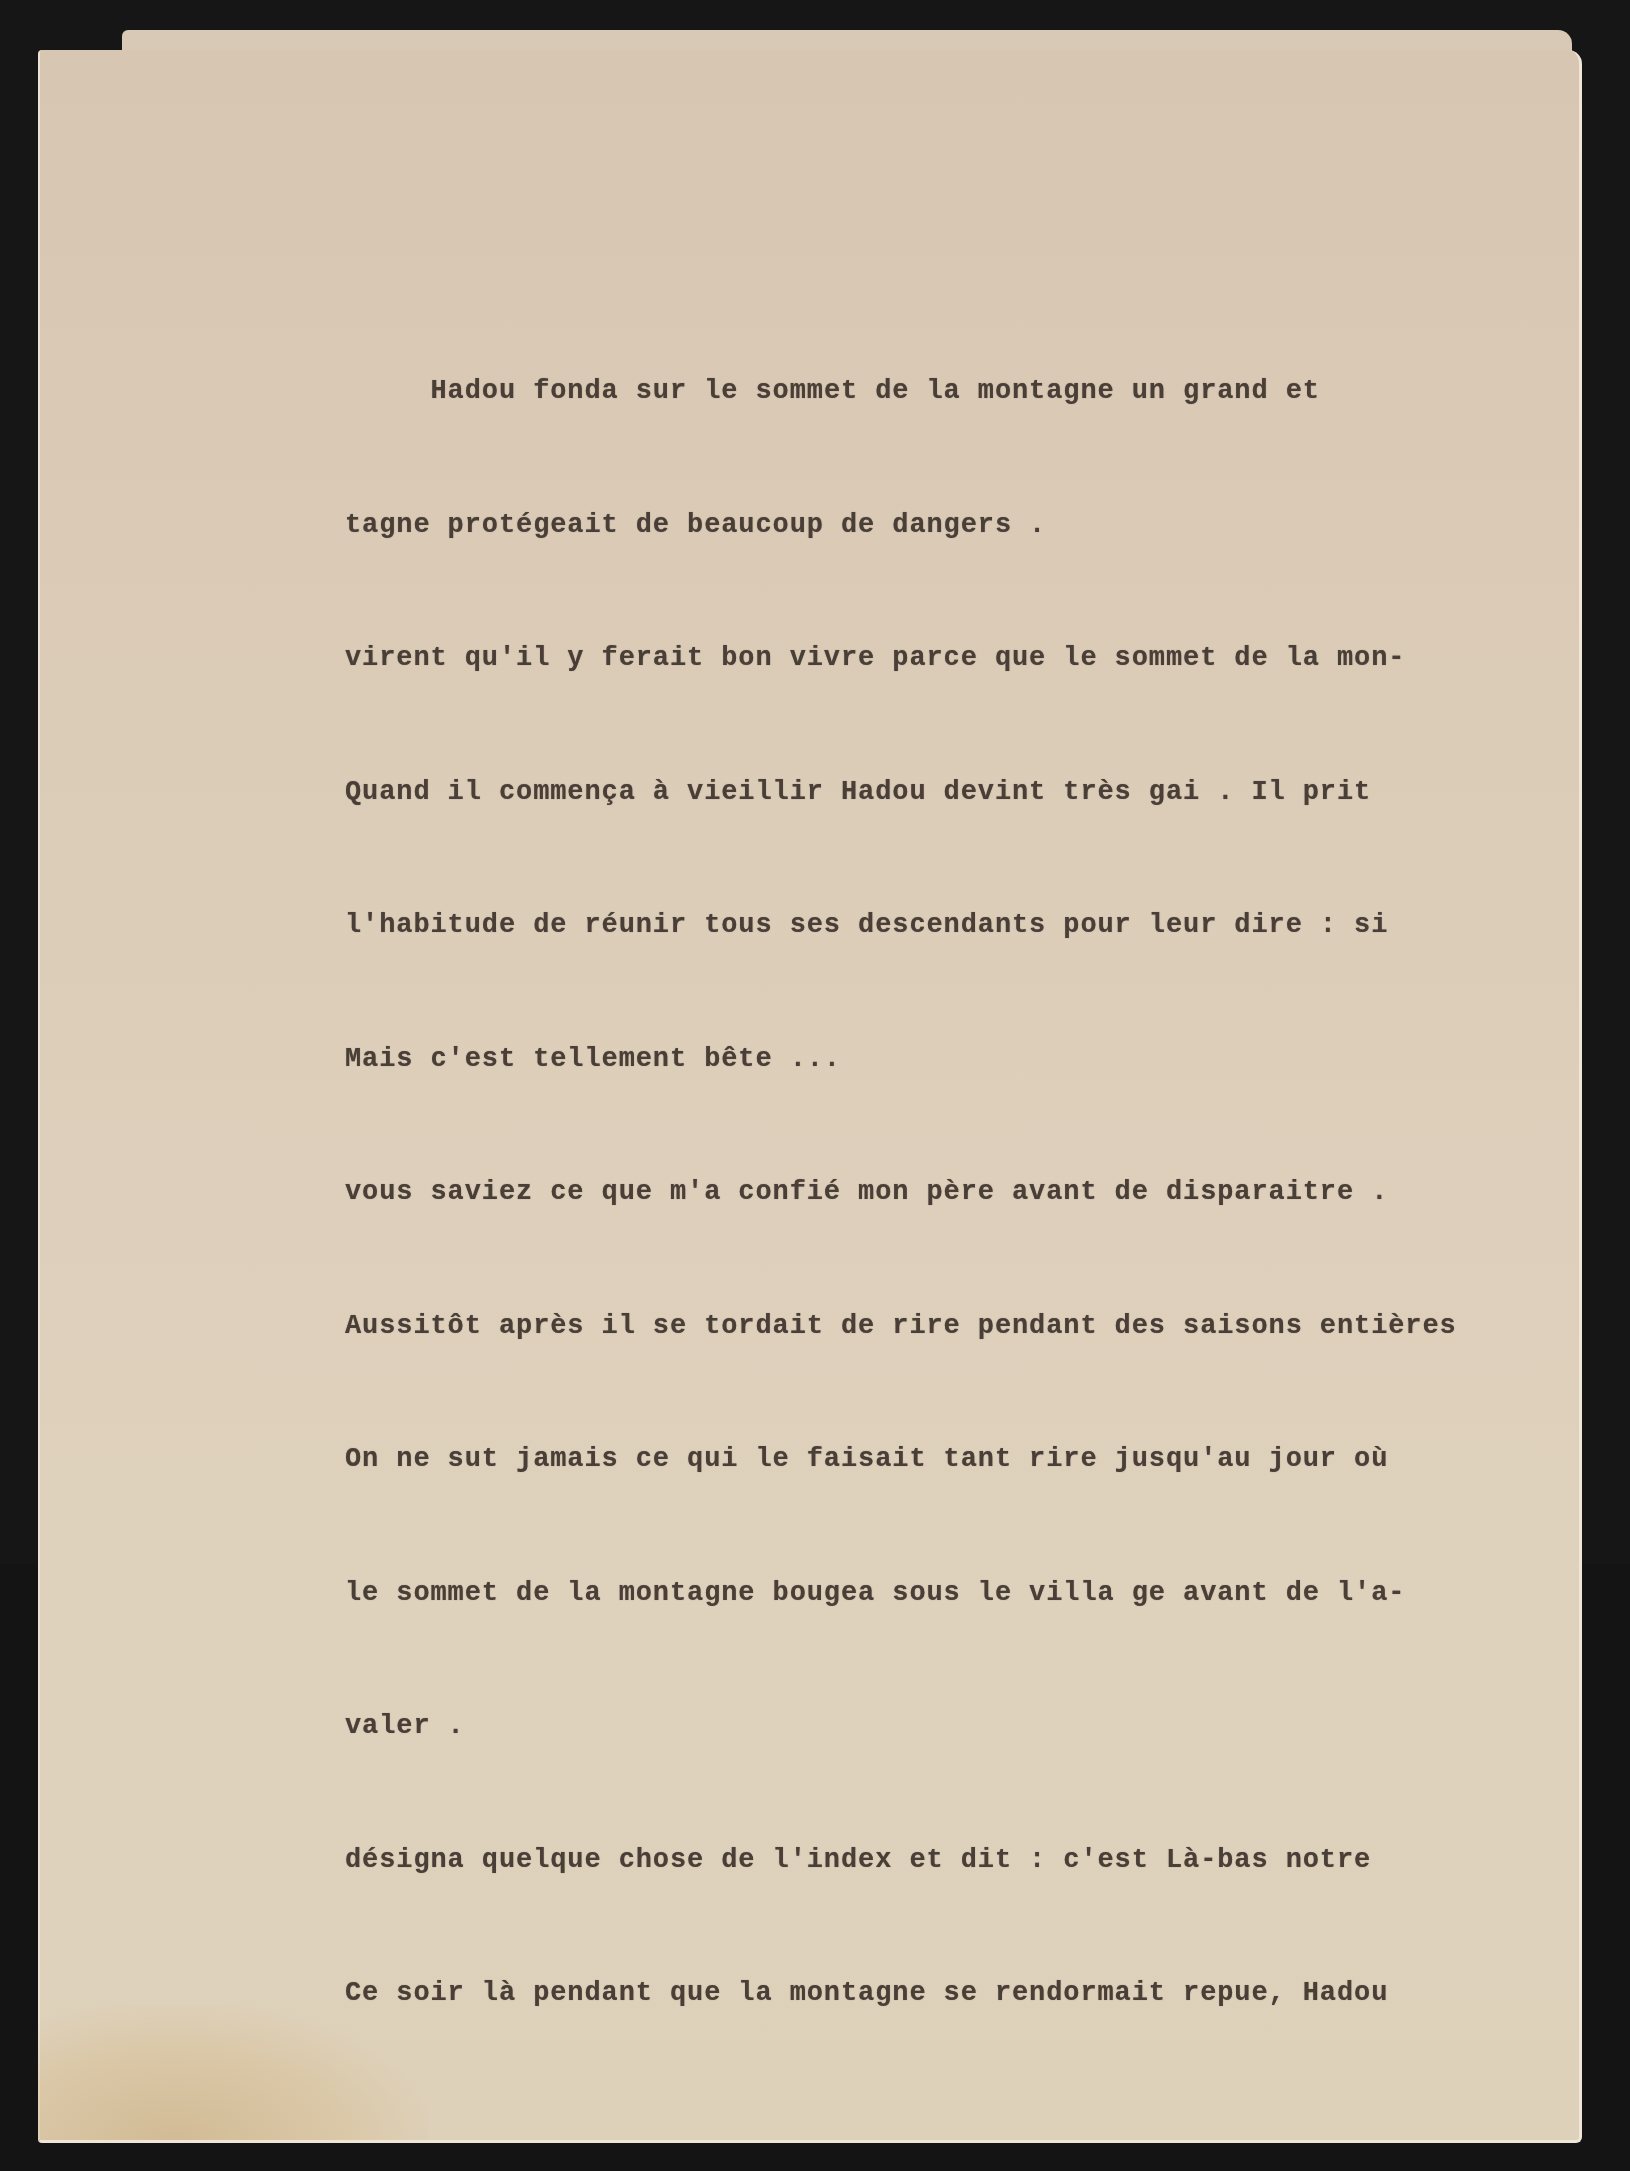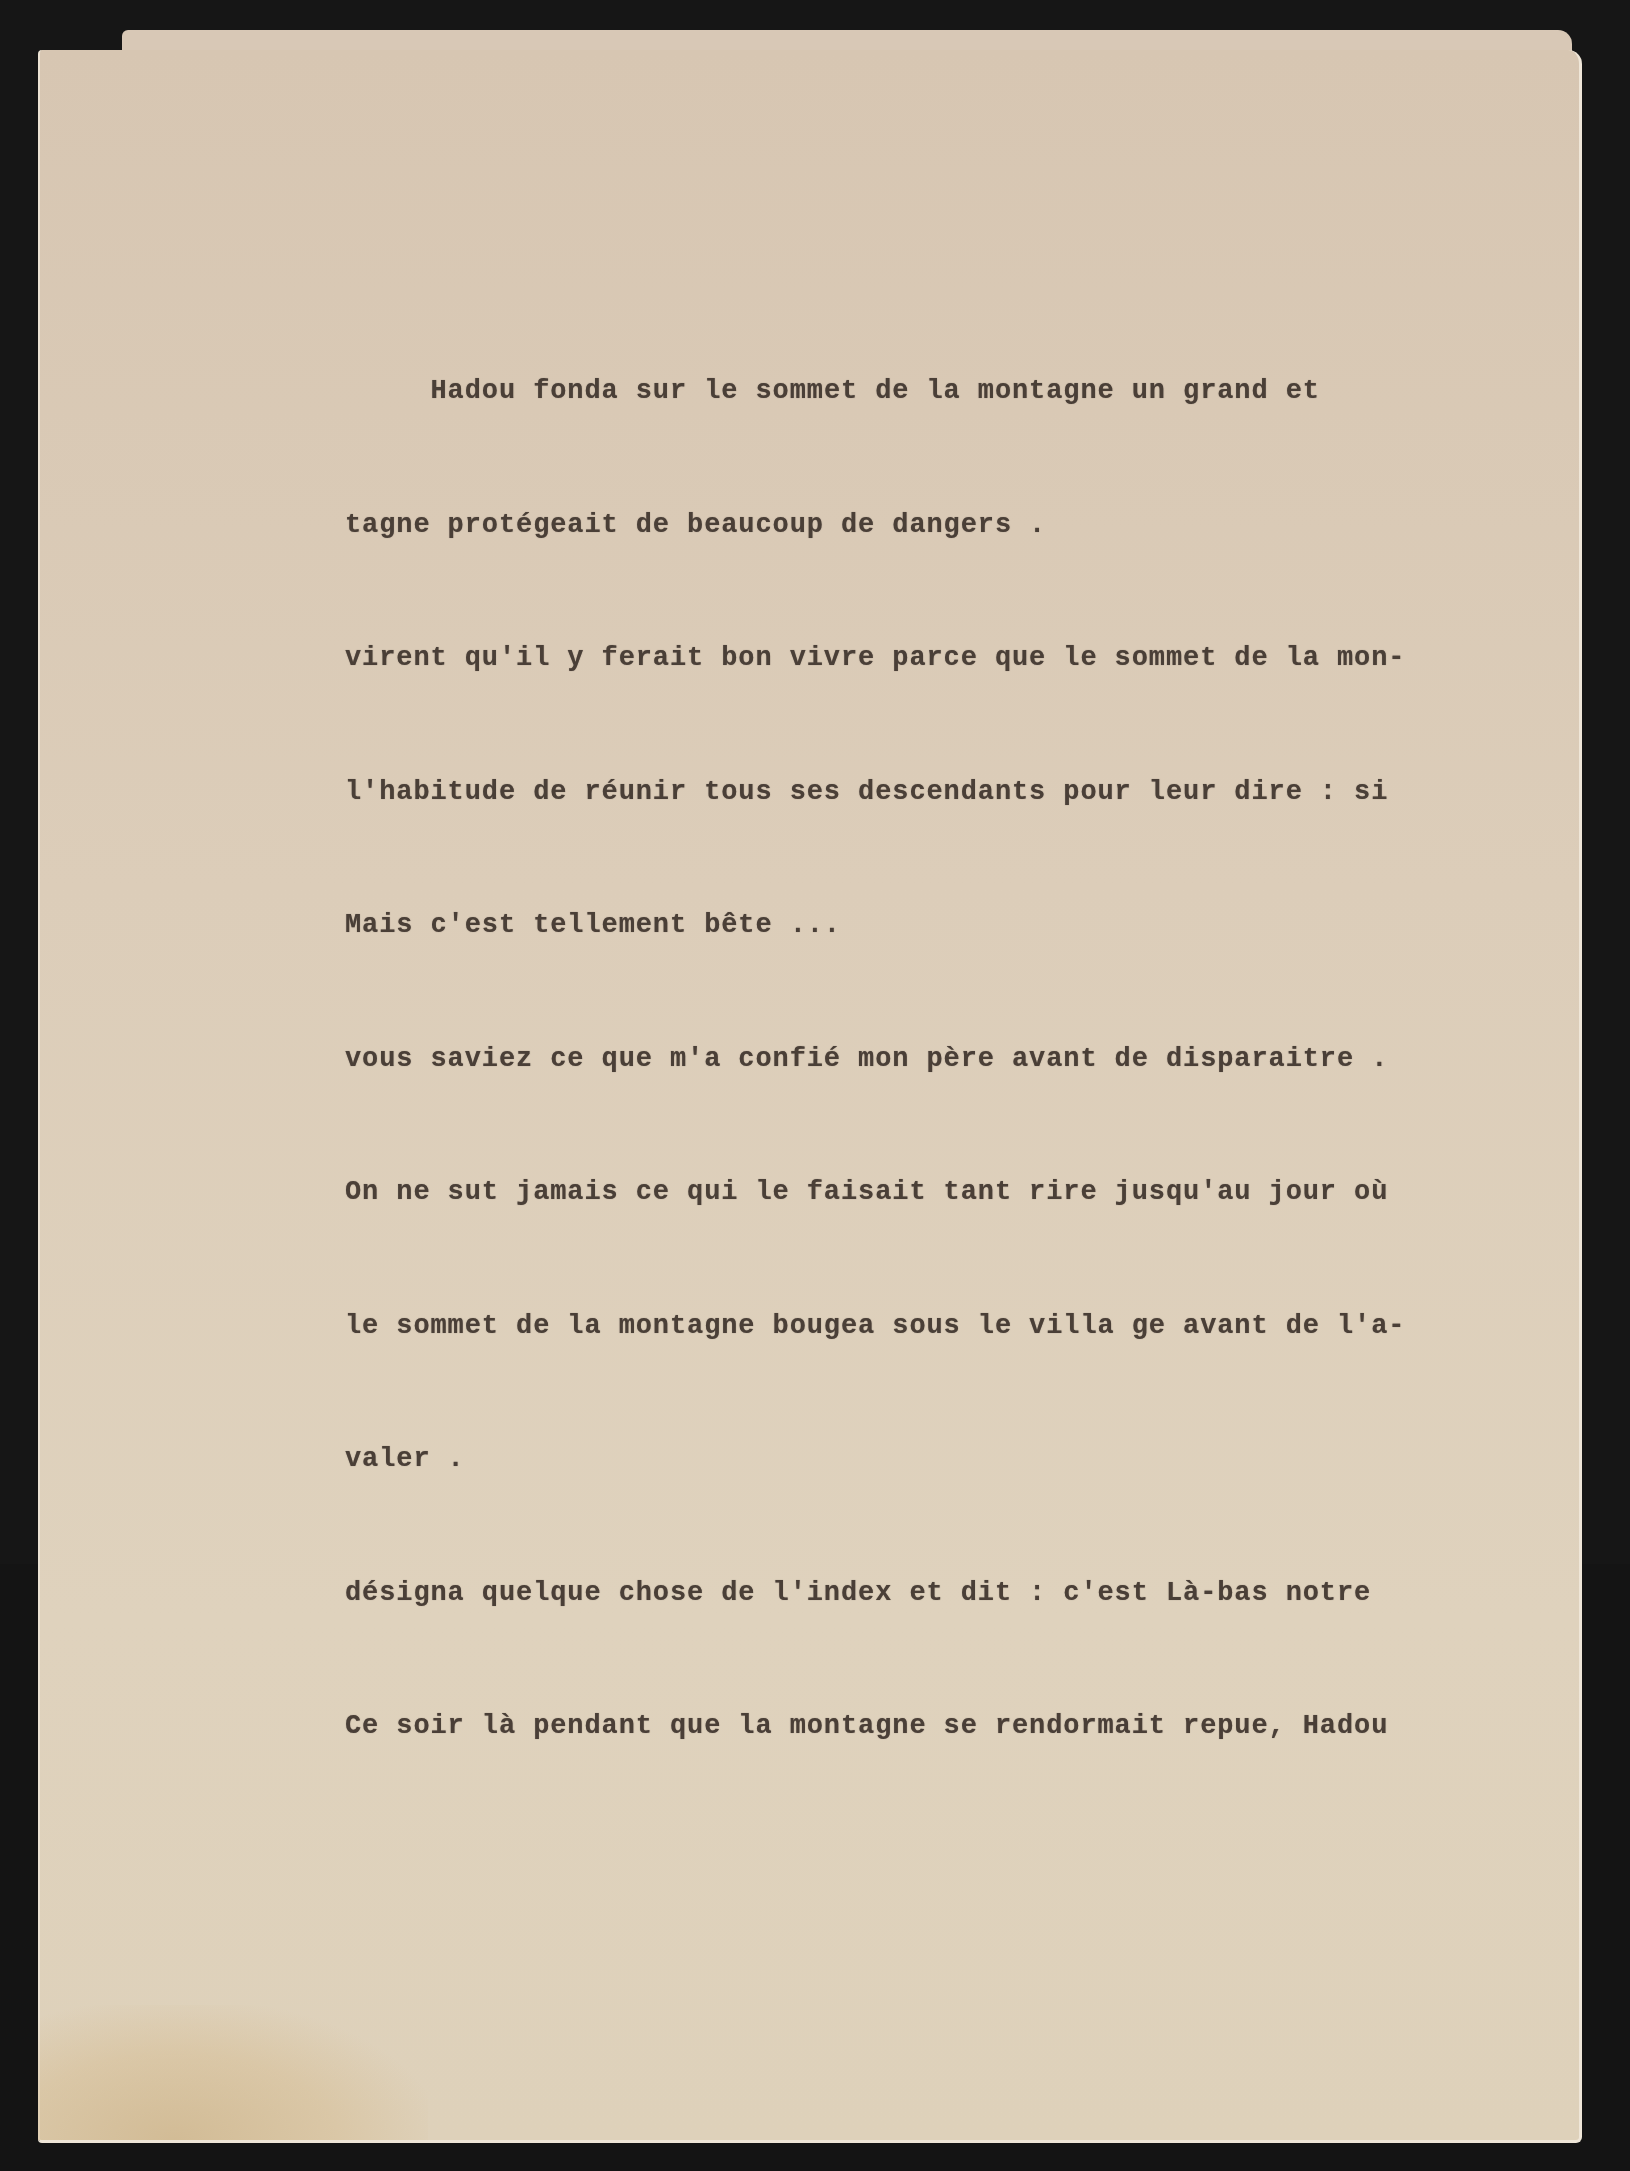--- a/index.html
+++ b/index.html
@@ -72,23 +72,25 @@
 
 <div class="scene">
   <div class="sheet-back"></div>
   <div class="sheet-front"></div>
   <div class="stain"></div>
 
   <div class="text-block">
     <span class="line">     <span>Hadou fonda sur le sommet de la montagne un grand et</span></span>
     <span class="line">tagne protégeait de beaucoup de dangers .</span>
     <span class="line">virent qu'il y ferait bon vivre parce que le sommet de la mon-</span>
+    <span class="line">Quand il commença à vieillir Hadou devint très gai . Il prit</span>
     <span class="line">l'habitude de réunir tous ses descendants pour leur dire : si</span>
     <span class="line">Mais c'est tellement bête ...</span>
     <span class="line">vous saviez ce que m'a confié mon père avant de disparaitre .</span>
+    <span class="line">Aussitôt après il se tordait de rire pendant des saisons entières</span>
     <span class="line">On ne sut jamais ce qui le faisait tant rire jusqu'au jour où</span>
     <span class="line">le sommet de la montagne bougea sous le villa ge avant de l'a-</span>
     <span class="line">valer .</span>
     <span class="line">désigna quelque chose de l'index et dit : c'est Là-bas notre</span>
     <span class="line">Ce soir là pendant que la montagne se rendormait repue, Hadou</span>
     
     
     
     
     

